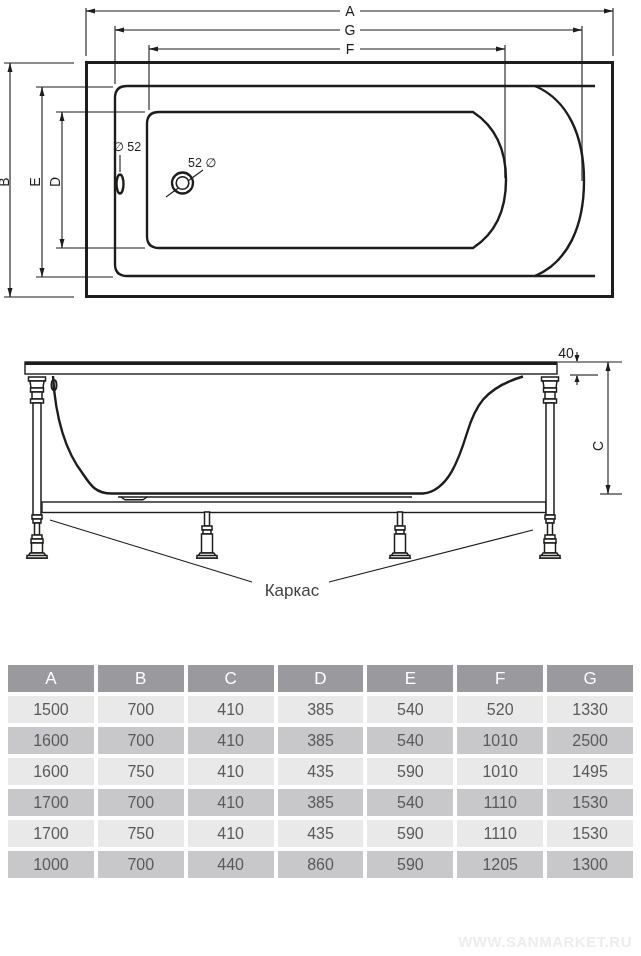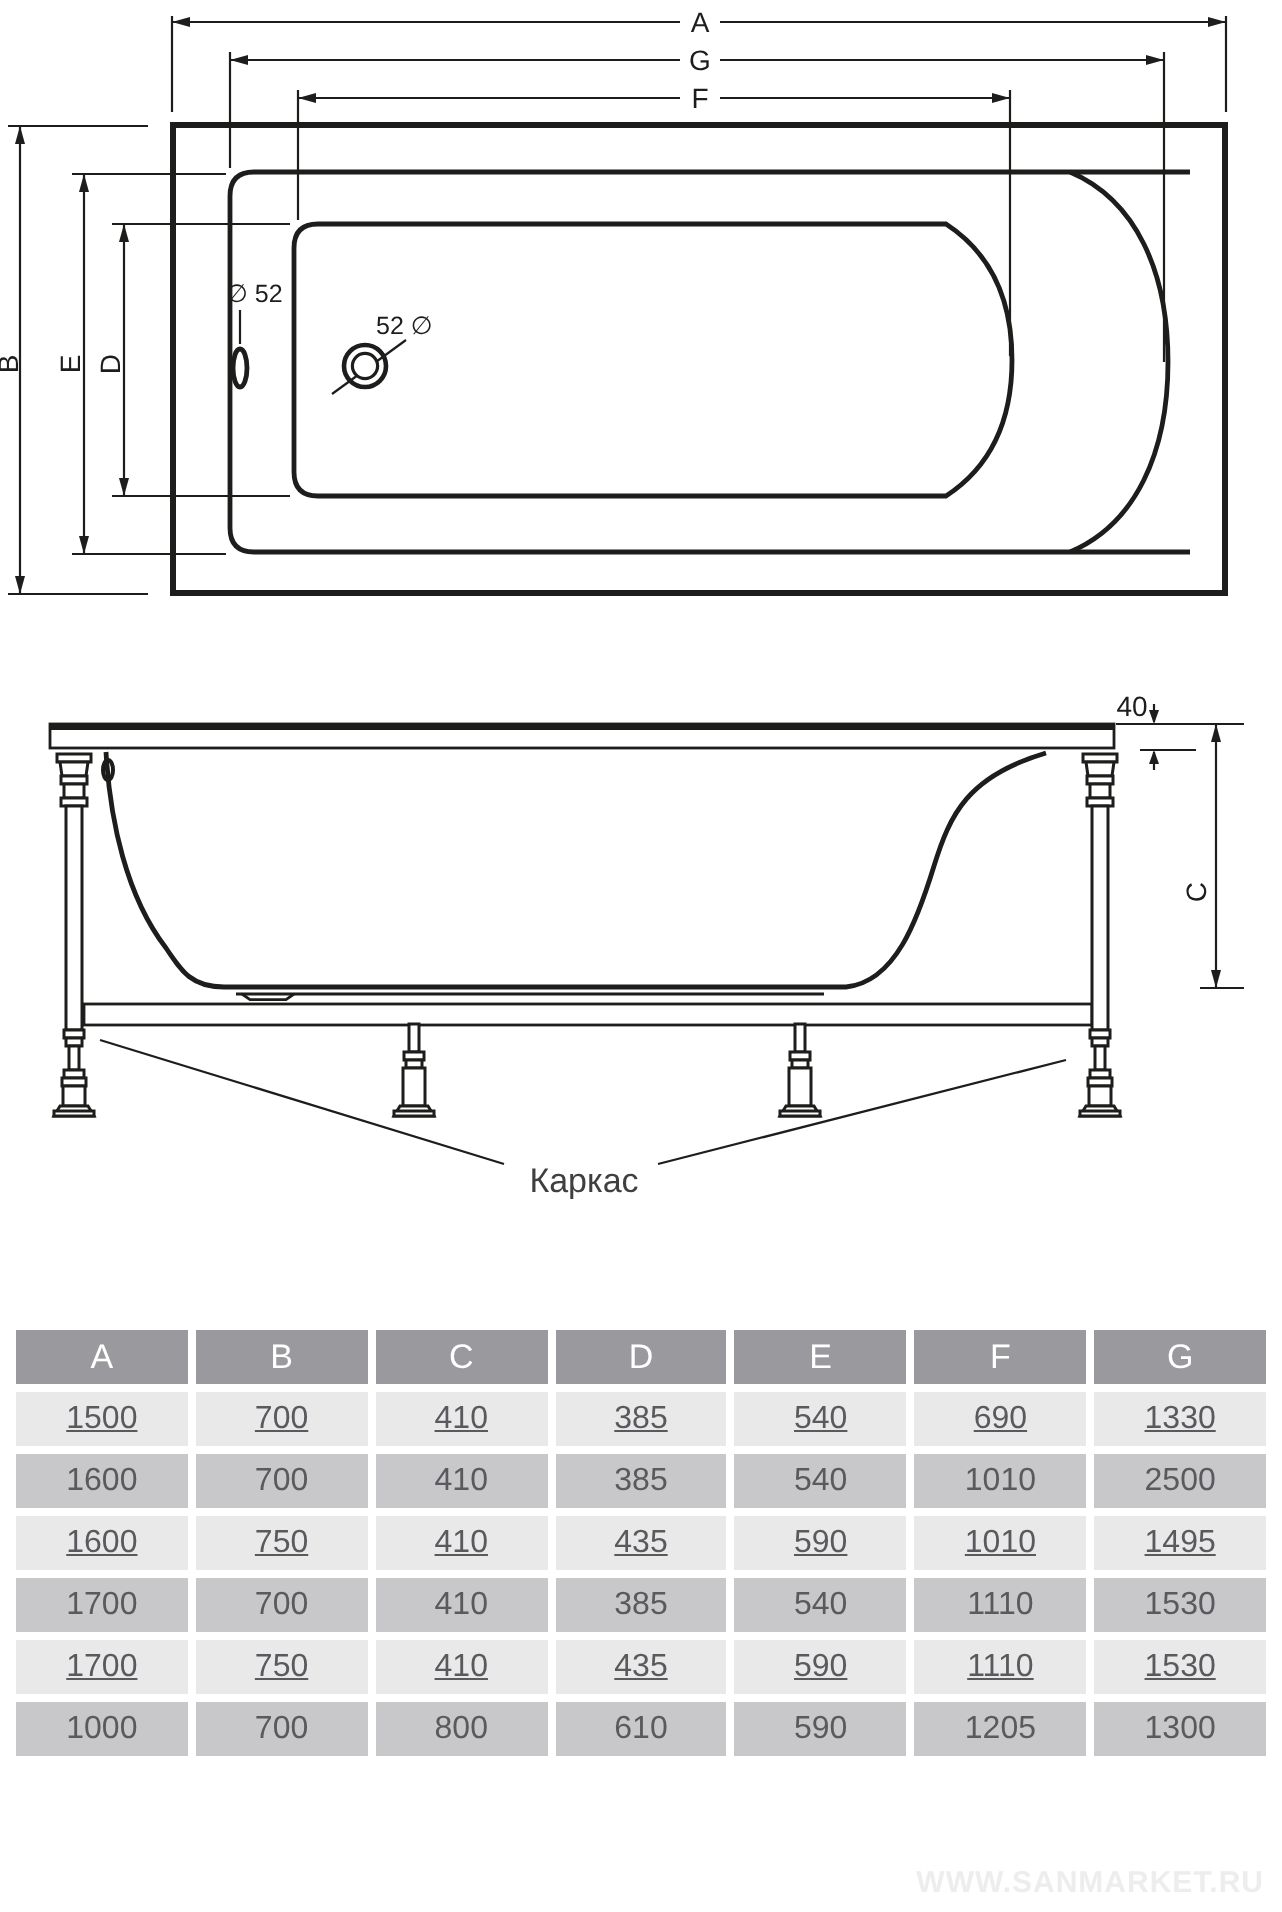--- a/index.html
+++ b/index.html
@@ -25,21 +25,21 @@
   svg .leg{stroke:var(--line);stroke-width:1.5;fill:#ffffff;}
   svg .arr{fill:var(--line);stroke:none;}
   svg text{fill:var(--line);font-family:"Liberation Sans",sans-serif;}
   .dimlbl{font-size:14px;}
   .smalllbl{font-size:12.5px;}
   .framelbl{font-size:17px;fill:var(--label);}
   .dim-table{position:absolute;left:8px;top:665px;width:625px;display:grid;
              grid-template-columns:repeat(7,1fr);gap:4px;}
   .dim-table .cell{height:27px;line-height:27px;text-align:center;font-size:16px;}
   .dim-table .th{background:var(--table-header-bg);color:var(--table-header-text);font-size:17px;}
-  .dim-table .light{background:var(--table-row-light);color:var(--table-text);text-decoration:underline;}
+  .dim-table .light{background:var(--table-row-light);color:var(--table-text);}
   .dim-table .dark{background:var(--table-row-dark);color:var(--table-text);}
   .watermark{position:absolute;right:9px;top:933px;font-size:15px;font-weight:bold;
              letter-spacing:.5px;color:var(--watermark);}
 </style>
 </head>
 <body>
 
 <div class="page">
 
   <svg id="topView" class="view" width="641" height="325" viewBox="0 0 641 325">
@@ -218,21 +218,21 @@
       <div class="cell th">C</div>
       <div class="cell th">D</div>
       <div class="cell th">E</div>
       <div class="cell th">F</div>
       <div class="cell th">G</div>
       <div class="cell light">1500</div>
       <div class="cell light">700</div>
       <div class="cell light">410</div>
       <div class="cell light">385</div>
       <div class="cell light">540</div>
-      <div class="cell light">690</div>
+      <div class="cell light">520</div>
       <div class="cell light">1330</div>
       <div class="cell dark">1600</div>
       <div class="cell dark">700</div>
       <div class="cell dark">410</div>
       <div class="cell dark">385</div>
       <div class="cell dark">540</div>
       <div class="cell dark">1010</div>
       <div class="cell dark">2500</div>
       <div class="cell light">1600</div>
       <div class="cell light">750</div>
@@ -250,21 +250,21 @@
       <div class="cell dark">1530</div>
       <div class="cell light">1700</div>
       <div class="cell light">750</div>
       <div class="cell light">410</div>
       <div class="cell light">435</div>
       <div class="cell light">590</div>
       <div class="cell light">1110</div>
       <div class="cell light">1530</div>
       <div class="cell dark">1000</div>
       <div class="cell dark">700</div>
-      <div class="cell dark">800</div>
-      <div class="cell dark">610</div>
+      <div class="cell dark">440</div>
+      <div class="cell dark">860</div>
       <div class="cell dark">590</div>
       <div class="cell dark">1205</div>
       <div class="cell dark">1300</div>
     </div>
 
   <div class="watermark">WWW.SANMARKET.RU</div>
 </div>
 
 </body></html>

